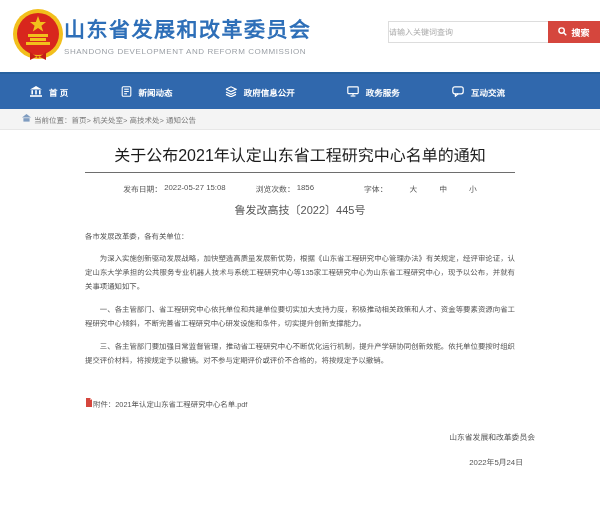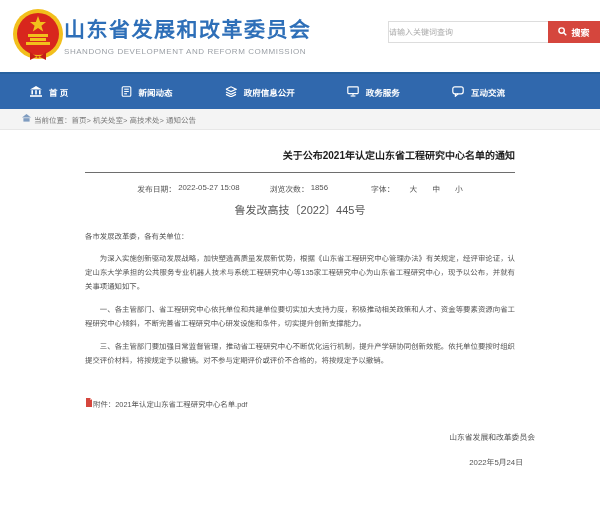--- a/index.html
+++ b/index.html
@@ -28,27 +28,27 @@
      font-size:8.5px; font-weight:bold; cursor:pointer; white-space:nowrap; }
   .nav-item svg { display:block; }
 
   
   .breadcrumb { height:21px; background:var(--breadcrumb_bg,#f4f4f4); border-bottom:1px solid #e7e7e7;
      display:flex; align-items:center; gap:3px; padding-left:22px;
      font-size:7.5px; color:#7a7a7a; }
 
   
   .content { padding:0 85px; background:#fff; }
-  .article-title { padding-top:19px; text-align:right; font-size:10px;
-     font-weight:bold; color:#1c1c1c; line-height:14px; }
+  .article-title { padding-top:19px; text-align:center; font-size:16px;
+     font-weight:normal; color:#1c1c1c; line-height:14px; }
   .title-rule { border:none; border-top:1px solid #6e6e6e; margin-top:9px; }
   .meta-row { margin-top:10px; display:flex; justify-content:center; gap:30px;
      font-size:7.8px; color:#555; }
   .meta-item { display:flex; gap:2px; white-space:nowrap; }
-  .font-sizes span { margin-left:13px; cursor:pointer; }
+  .font-sizes span { margin-left:20px; cursor:pointer; }
   .doc-number { margin-top:7px; text-align:center; font-size:11px; color:#555; }
 
   .salutation { margin-top:13px; font-size:7.4px; color:#555; line-height:13px; }
   .body-par { margin-top:9px; font-size:7.4px; color:#555; line-height:14px;
      text-indent:2em; text-align:justify; }
 
   .attachment { margin-top:30px; display:flex; align-items:center; 
      font-size:7.4px; color:#555; cursor:pointer; }
 
   .signature { margin-top:22px; margin-right:-20px; text-align:right; color:#555; }

